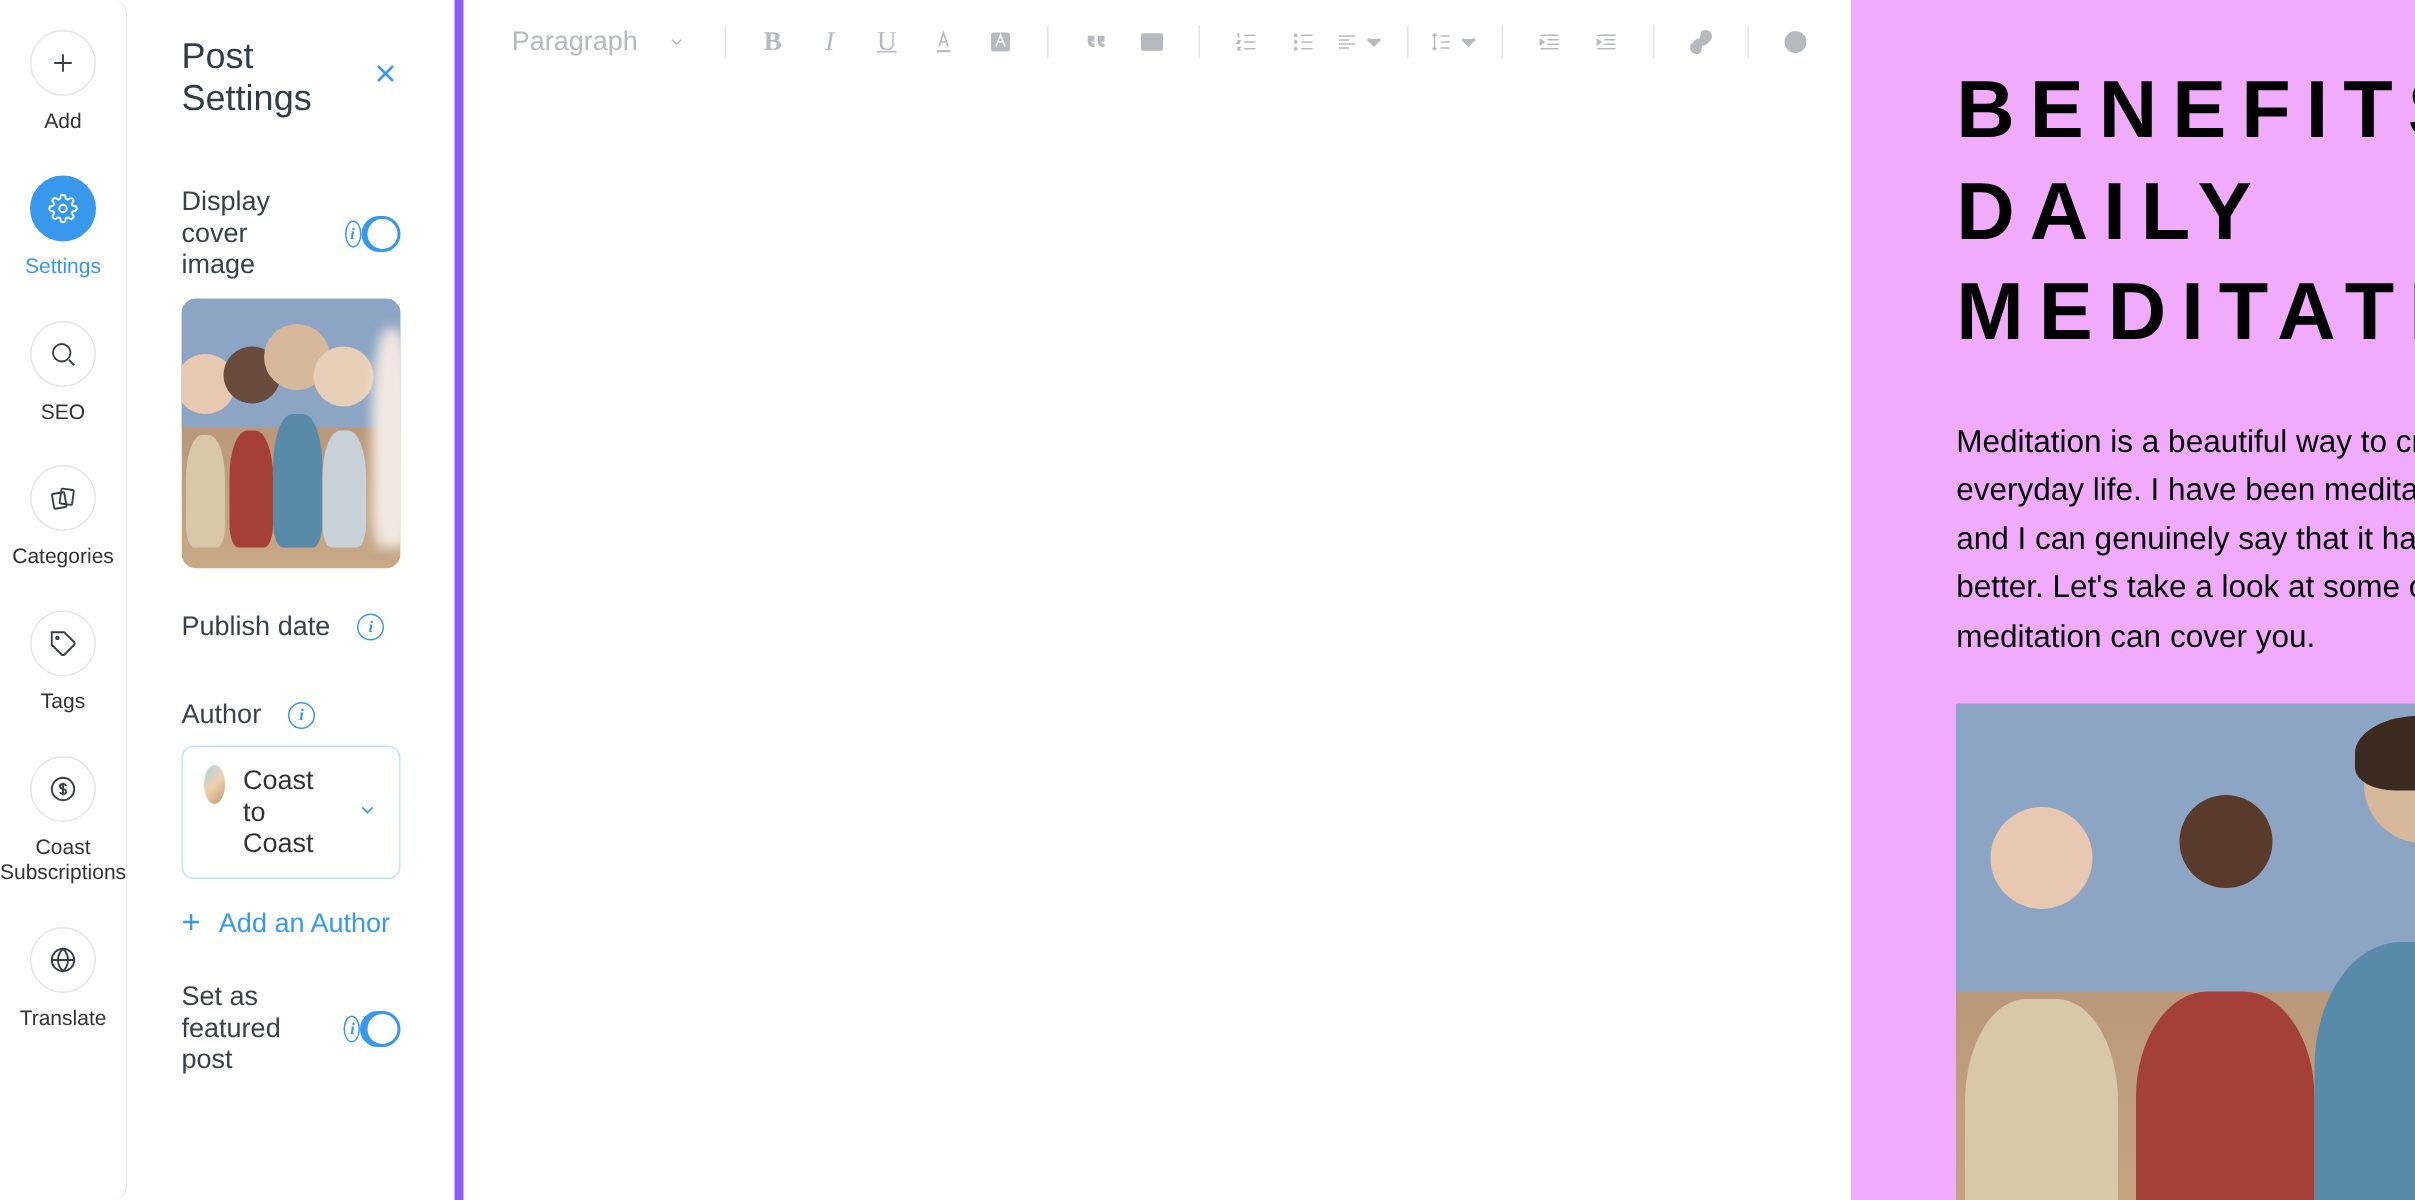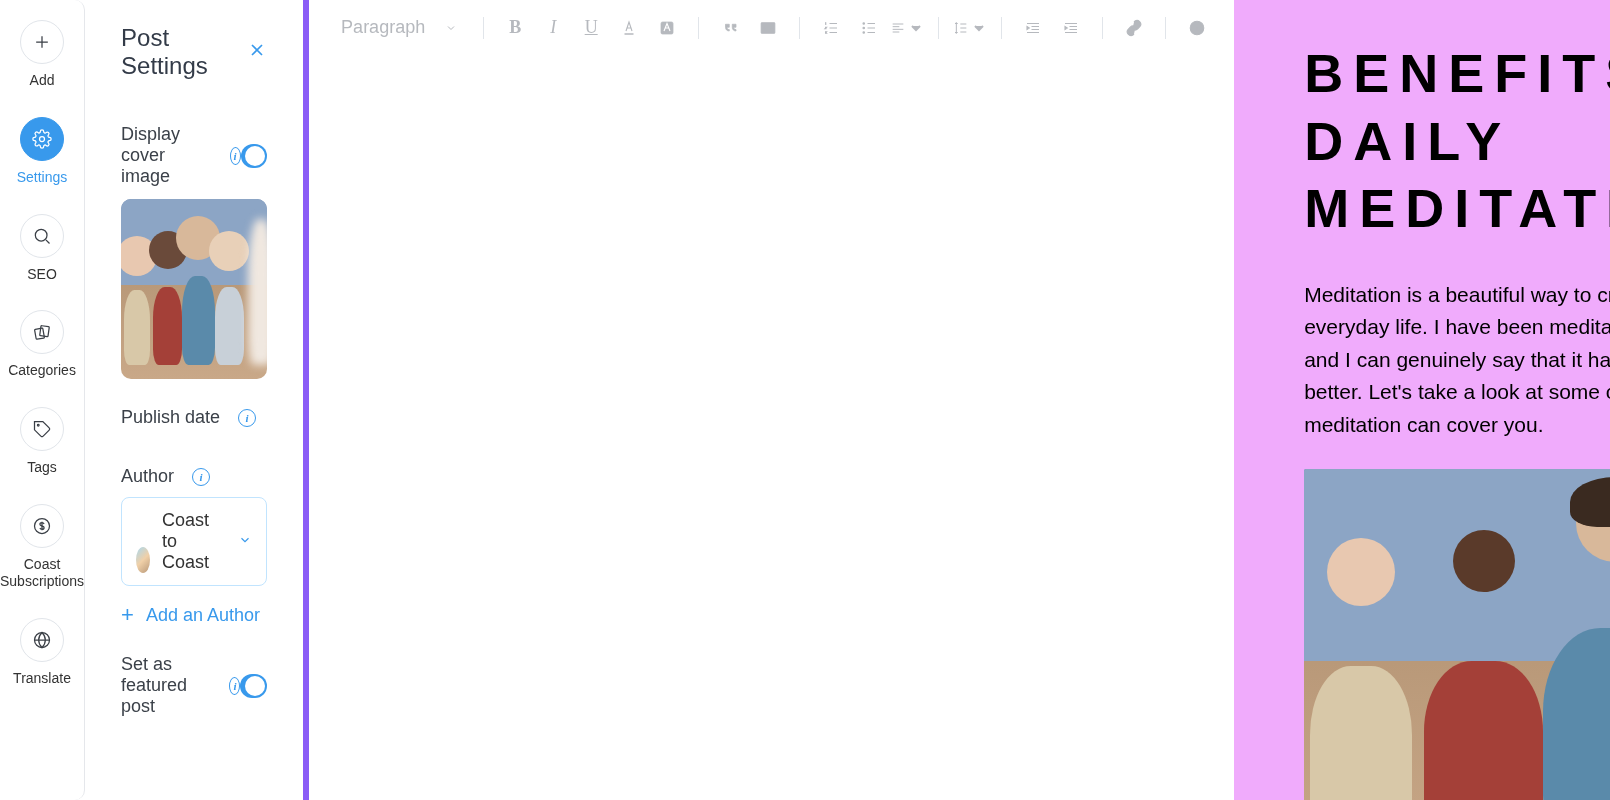--- a/index.html
+++ b/index.html
@@ -24,21 +24,21 @@
 .field-row { display: flex; justify-content: space-between; align-items: center; }
 .field-label { font-size: 18px; color: #3b4149; display: flex; align-items: center; gap: 18px; }
 .info-icon { width: 18px; height: 18px; border: 1.5px solid #3899ec; border-radius: 50%; display: inline-flex; align-items: center; justify-content: center; font-size: 11px; color: #3899ec; font-style: italic; font-weight: bold; font-family: Georgia, serif; cursor: pointer; }
 .toggle { width: 44px; height: 24px; background: #3899ec; border-radius: 12px; position: relative; cursor: pointer; }
 .toggle::after { content: ""; position: absolute; right: 2px; top: 2px; width: 20px; height: 20px; background: #fff; border-radius: 50%; display:flex; align-items:center; justify-content:center; }
 .toggle .check { position: absolute; right: 7px; top: 7px; width: 10px; height: 10px; }
 .cover-image { width: 100%; height: 180px; border-radius: 10px; overflow: hidden; }
 .date-input, .author-select { border: 1px solid #c1e4fe; border-radius: 8px; padding: 12px 14px; display: flex; align-items: center; gap: 12px; font-size: 18px; color: #333; cursor: pointer; }
 .date-input svg { stroke: #3899ec; fill:none; stroke-width:1.5; width:20px; height:20px; }
 .author-select { justify-content: space-between; }
-.author-left { display: flex; align-items: flex-end; gap: 12px; }
+.author-left { display: flex; align-items: flex-start; gap: 12px; }
 .avatar { width: 26px; height: 26px; border-radius: 50%; background: linear-gradient(135deg,#a8d8f0,#f0d0a8,#b89878); }
 .chevron { color: #3899ec; }
 .add-author { color: #3899ec; font-size: 18px; display: flex; align-items: center; gap: 12px; cursor: pointer; padding-top:4px; }
 .plus { font-size: 22px; line-height: 1; }
 
 .editor { flex: 1; display: flex; flex-direction: row; }
 .toolbar { height: 56px; display: flex; align-items: center; padding: 0 20px; gap: 4px; border-bottom: 1px solid transparent; }
 .toolbar > * { color: #b6b9be; }
 .para-dd { display: flex; align-items: center; gap: 20px; font-size: 18px; padding: 0 12px; cursor: pointer; }
 .tb-btn { width: 34px; height: 34px; display: flex; align-items: center; justify-content: center; cursor: pointer; border-radius: 4px; }

